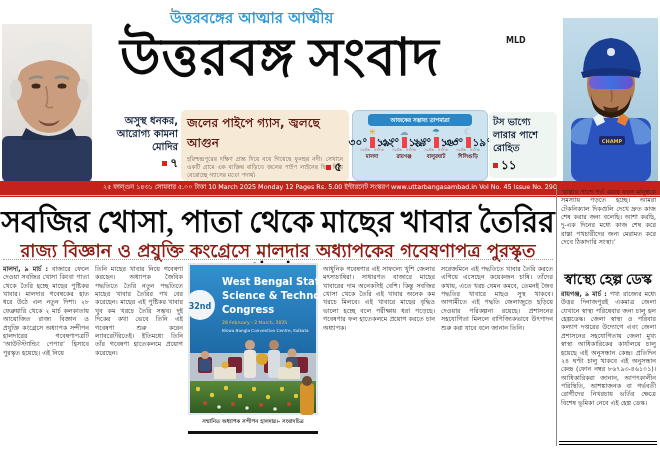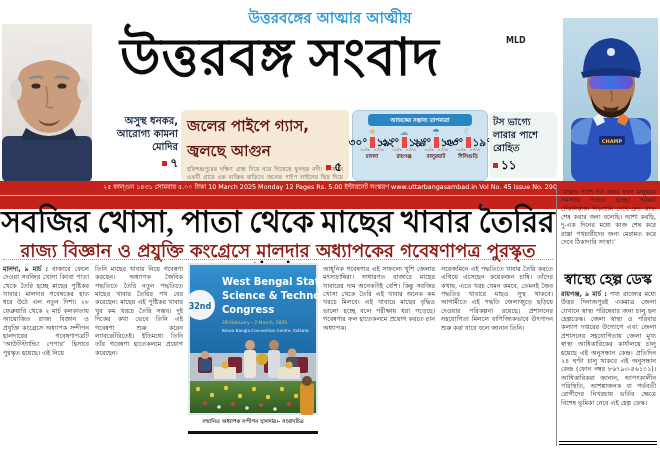--- a/index.html
+++ b/index.html
@@ -4,33 +4,33 @@
 <style>
   html,body{margin:0;padding:0;background:#fff;}
   .page{position:relative;width:660px;height:456px;background:#ffffff;overflow:hidden;
         font-family:"DejaVu Sans",sans-serif;color:#1a1a1a;}
 
   
   .portrait{position:absolute;overflow:hidden;}
   .portrait svg{display:block;}
   .portrait-left{left:2px;top:24px;width:90px;height:158px;}
   .portrait-right{left:563px;top:18px;width:95px;height:164px;}
-  .tagline{position:absolute;left:170px;top:6px;width:320px;text-align:center;
+  .tagline{position:absolute;left:170px;top:6px;width:320px;
            font-weight:bold;font-size:15px;color:#2e9bd6;}
   .paper-title{position:absolute;left:120px;top:20px;width:430px;text-align:left;
            font-family:"Liberation Serif",serif;font-weight:bold;font-size:52px;
            line-height:1.45;color:#0b0b0b;letter-spacing:1px;}
   .edition{position:absolute;left:506px;top:36px;font-size:8px;font-weight:bold;color:#222;}
 
   
   .teaser-left{position:absolute;left:92px;top:114px;width:86px;text-align:right;
            font-weight:bold;font-size:10px;line-height:1.3;color:#15233f;}
   .teaser-mid{position:absolute;left:181px;top:110px;width:168px;height:71px;
            background:#f6ead7;border-radius:5px;padding:4px 6px;box-sizing:border-box;}
-  .teaser-mid .hl{font-weight:bold;font-size:15px;color:#641711;}
+  .teaser-mid .hl{font-weight:bold;font-size:12px;color:#641711;}
   .teaser-mid .bd{font-size:5.8px;line-height:1.35;color:#6a615a;margin-top:2px;text-align:justify;}
   .teaser-right{position:absolute;left:489px;top:112px;width:68px;height:66px;
            background:rgba(238,244,240,.92);border-radius:5px;padding:4px 4px;
            box-sizing:border-box;font-weight:bold;font-size:9.5px;line-height:1.35;color:#15233f;}
   .pageno{display:block;margin-top:3px;font-weight:bold;font-size:12px;color:#111;}
   .teaser-mid .pageno{position:absolute;right:7px;bottom:3px;margin:0;}
   .sq{display:inline-block;width:5px;height:5px;background:#d3261c;margin-right:3px;vertical-align:middle;}
 
   
   .weather{position:absolute;left:352px;top:110px;width:136px;height:71px;
@@ -41,21 +41,21 @@
   .wcell{width:32px;text-align:center;}
   .wicon{font-size:9px;line-height:10px;display:block;}
   .wicon.sun{color:#f2a71b;} .wicon.cloud{color:#7fa3bd;} .wicon.rain{color:#3f8fa8;} .wicon.moon{color:#e8edf2;text-shadow:0 0 1px #667;}
   .wtemps{display:flex;justify-content:center;align-items:flex-start;}
   .wt{font-weight:bold;font-size:10.5px;color:#123;line-height:11px;}
   .wt.low{border-left:5px solid #ef4444;margin-left:2px;padding-left:2px;}
   .wminilab{font-size:3.6px;color:#a2442d;display:flex;justify-content:center;gap:4px;line-height:4px;}
   .wcity{font-size:5.2px;font-weight:bold;color:#5b1410;margin-top:1.5px;line-height:5px;}
 
   
-  .date-strip{position:absolute;left:0;top:181px;width:660px;height:28px;background:#c4231b;
+  .date-strip{position:absolute;left:0;top:181px;width:660px;height:16px;background:#c4231b;
            color:#fff;font-size:6.4px;line-height:12px;text-align:center;white-space:nowrap;overflow:hidden;}
   .strip-rule{position:absolute;left:0;top:195px;width:660px;height:1px;background:#ddb7b0;}
 
   
   .headline{position:absolute;left:0;top:198px;width:556px;text-align:center;
            font-family:"Liberation Serif",serif;font-weight:bold;font-size:30px;color:#0a0a0a;}
   .subheadline{position:absolute;left:0;top:237px;width:556px;text-align:center;
            font-weight:bold;font-size:18px;color:#8e1a14;}
   .subrule{position:absolute;left:3px;top:259px;width:550px;border-top:1px dotted #999;}
 

